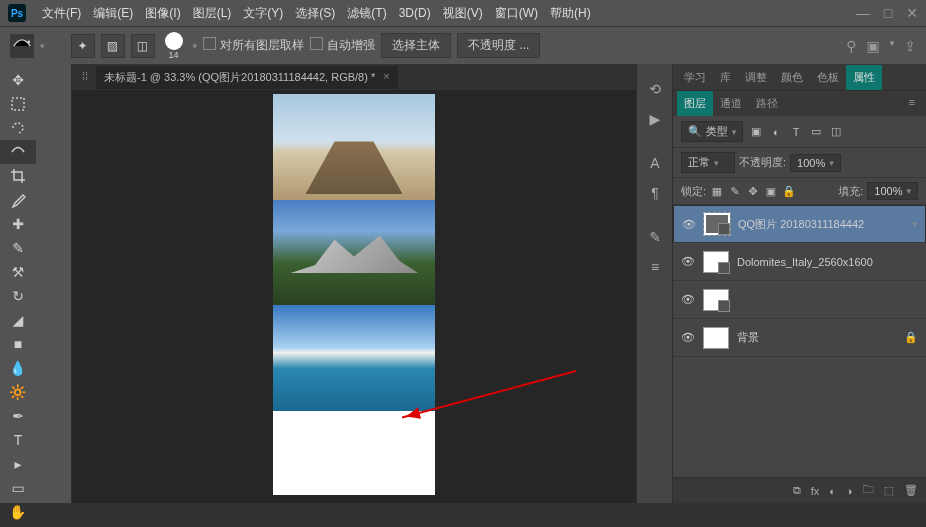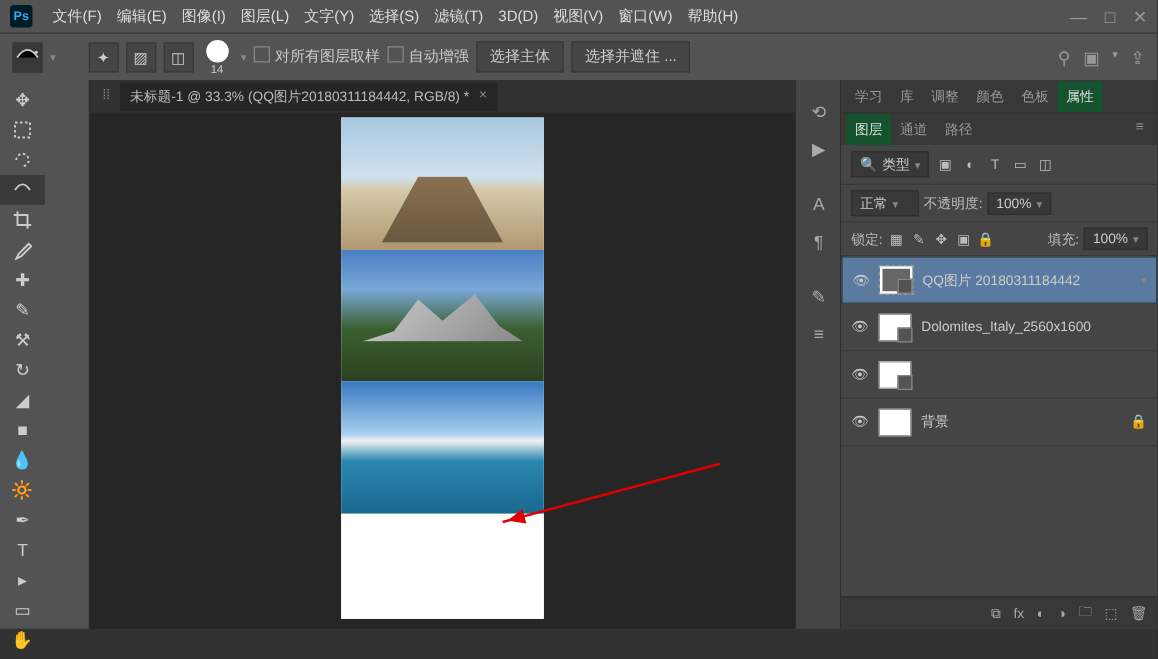--- a/index.html
+++ b/index.html
@@ -40,21 +40,21 @@
 .img.blank{background:#fff;flex:0.8}
 .arrow{position:absolute;right:60px;top:280px;width:180px;height:2px;background:#d00;transform:rotate(-15deg);transform-origin:right}
 .arrow::before{content:"";position:absolute;left:-2px;top:-5px;border:6px solid transparent;border-right:14px solid #d00}
 .status{height:22px;background:#262626;color:#aaa;font-size:11px;display:flex;align-items:center;padding:0 28px;gap:30px;border-top:1px solid #3a3a3a}
 .right-panels{width:290px;background:#444;border-left:1px solid #2e2e2e;display:flex}
 .icon-strip{width:36px;background:#454545;border-right:1px solid #2e2e2e;padding-top:10px}
 .strip-ic{width:36px;height:30px;display:flex;align-items:center;justify-content:center;color:#aaa;font-size:14px;cursor:default}
 .panels{flex:1;display:flex;flex-direction:column;color:#ccc;font-size:11px}
 .panel-tabs{height:26px;background:#383838;display:flex;align-items:flex-end;padding:0 4px}
 .ptab{padding:5px 7px;color:#999;cursor:default}
-.ptab.active{background:#14532d;color:#ddd}
+.ptab.active{background:#0f766e;color:#ddd}
 .panel-tabs2{height:26px;background:#383838;display:flex;align-items:flex-start;padding:0 4px;border-top:1px solid #2e2e2e}
 .layer-opts{padding:5px 8px;display:flex;align-items:center;gap:6px;background:#454545;border-bottom:1px solid #383838}
 .sel{background:#383838;border:1px solid #2e2e2e;padding:2px 6px;color:#ccc;font-size:11px;display:flex;align-items:center;gap:4px}
 .sel::after{content:"▾";font-size:9px;color:#888}
 .mini-ic{width:14px;height:14px;display:inline-flex;align-items:center;justify-content:center;color:#bbb;font-size:11px}
 .layer-opts2{padding:4px 8px;display:flex;align-items:center;gap:4px;background:#454545;font-size:11px;color:#bbb;border-bottom:1px solid #383838}
 .layers{flex:1;background:#454545;overflow:hidden}
 .layer{height:38px;display:flex;align-items:center;padding:0 8px;gap:8px;border-bottom:1px solid #3a3a3a}
 .layer.sel{background:#5a7aa0}
 .eye{width:14px;color:#ccc;cursor:default}
@@ -105,21 +105,21 @@
     <span style="font-size:9px">14</span>
   </div>
   <span style="font-size:9px;color:#888">▾</span>
   <div class="checkbox">
       <span>对所有图层取样</span>
     </div>
   <div class="checkbox">
       <span>自动增强</span>
     </div>
   <div class="btn">选择主体</div>
-  <div class="btn">选择并遮住 ...</div>
+  <div class="btn">不透明度 ...</div>
   <div class="right-tools">
     <span>⚲</span>
     <span>▣</span>
     <span style="font-size:9px">▾</span>
     <span>⇪</span>
   </div>
 </div>
 
 <div class="main">
   <div class="toolbox double">

